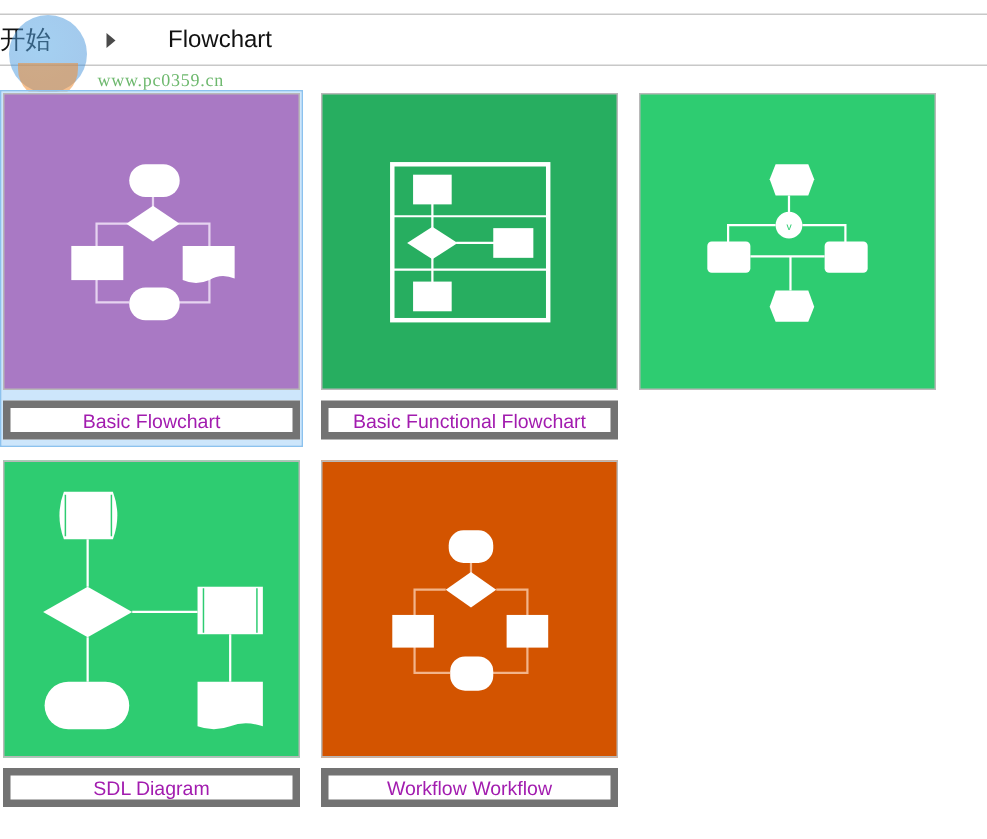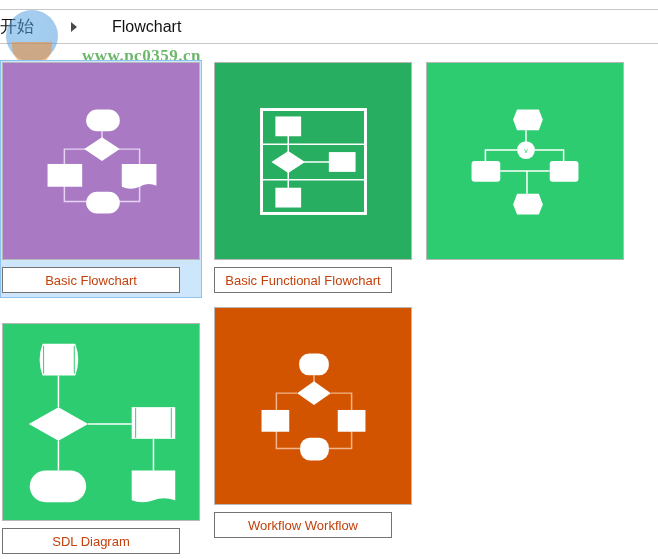--- a/index.html
+++ b/index.html
@@ -68,24 +68,24 @@
       position: absolute;
       left: 66px; top: 6px;
       font-family: "DejaVu Serif", serif;
       font-weight: bold;
       font-size: 24px;
       letter-spacing: 1px;
       color: rgba(70,150,220,0.75);
     }
     .wm-url {
       position: absolute;
-      left: 82px; top: 40px;
+      left: 65px; top: 40px;
       font-family: "Liberation Serif", serif;
-      font-weight: bold;
-      font-size: 17px;
+      font-weight: normal;
+      font-size: 12px;
       color: rgba(60,160,60,0.75);
       letter-spacing: 0.5px;
     }
     
     .card {
       position: absolute;
       width: 200px;
       height: 236px;
     }
     .card.selected {
@@ -96,27 +96,27 @@
       position: absolute;
       left: 1px; top: 1px;
       width: 198px; height: 198px;
       border: 1px solid #b8b8b8;
       box-sizing: border-box;
     }
     .thumb svg { display: block; width: 100%; height: 100%; }
     .label {
       position: absolute;
       left: 1px; top: 206px;
-      width: 178px; height: 26px;
-      border: 1px solid #737373;
+      width: 198px; height: 26px;
+      border: 5px solid #737373;
       box-sizing: border-box;
       background: #ffffff;
       display: flex; align-items: center; justify-content: center;
       font-size: 13px;
-      color: #c2410c;
+      color: #a21caf;
     }
   </style>
 </head>
 <body>
 
 <div class="topline"></div>
 <div class="breadcrumb">
   <span class="crumb-home">开始</span>
   <span class="crumb-sep"></span>
   <span class="crumb-current">Flowchart</span>
@@ -185,21 +185,21 @@
         <circle cx="100" cy="88" r="9"></circle>
         <rect x="45" y="99" width="29" height="21" rx="3"></rect>
         <rect x="124" y="99" width="29" height="21" rx="3"></rect>
         <polygon points="91,132 113,132 117,143 113,153 91,153 87,143"></polygon>
       </g>
       <text x="100" y="91" font-size="7" fill="#2ecc71" text-anchor="middle" font-family="Liberation Sans, sans-serif">v</text>
     </svg>
   </div>
 </div>
 
-<div class="card" style="left:1px; top:322px;">
+<div class="card" style="left:1px; top:306px;">
   <div class="thumb" style="background:#2ecc71;">
     <svg viewBox="0 0 198 198">
       <g stroke="#ffffff" stroke-width="1.5" fill="none">
         <line x1="56" y1="52" x2="56" y2="84"></line>
         <line x1="56" y1="118" x2="56" y2="148"></line>
         <line x1="86" y1="101" x2="130" y2="101"></line>
         <line x1="152" y1="116" x2="152" y2="148"></line>
       </g>
       <g fill="#ffffff">
         <path d="M40,20 h33 q6,16 0,32 h-33 q-6,-16 0,-32 z"></path>

